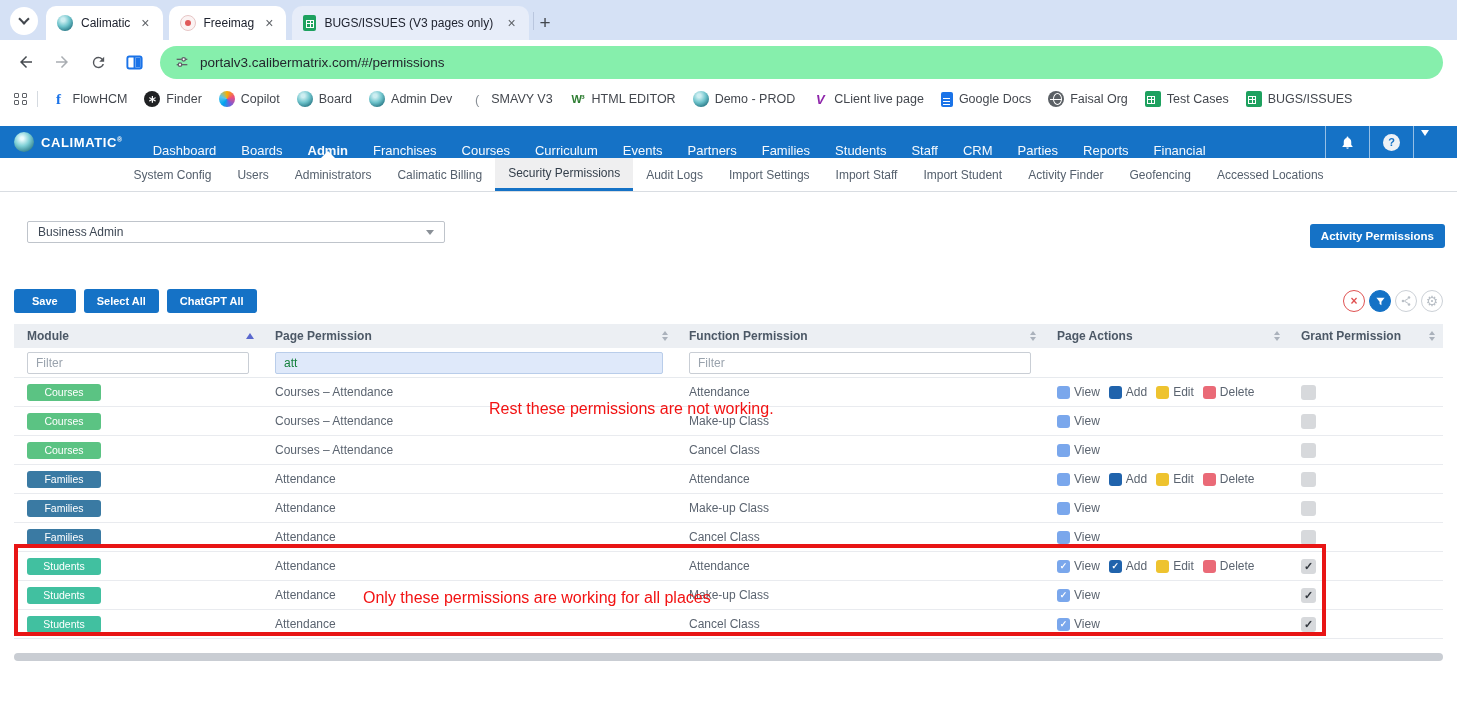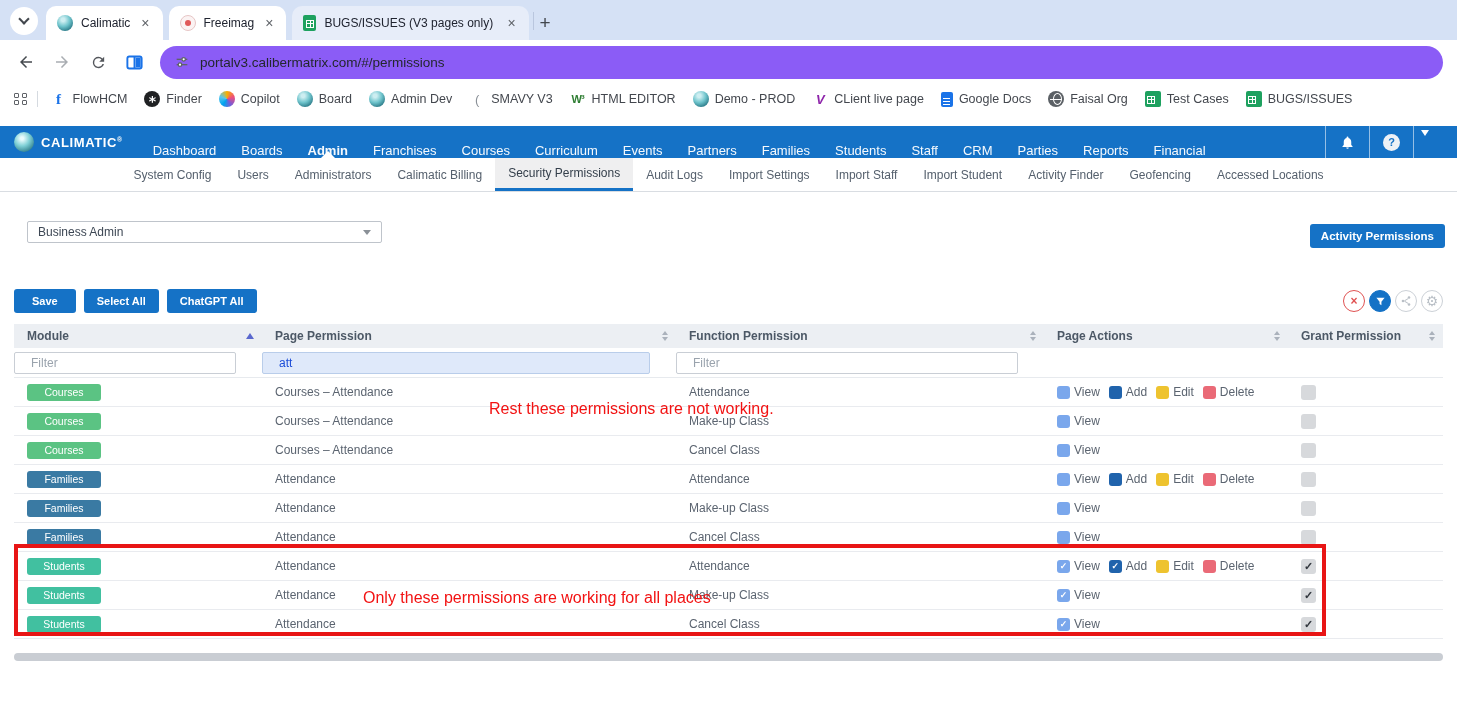--- a/index.html
+++ b/index.html
@@ -23,21 +23,21 @@
 .fav-freeimage::after{content:"";position:absolute;inset:4px;border-radius:50%;background:#e05a5a}
 .fav-sheets,.ic-sheets{width:13px;height:16px;border-radius:2px;background:#1ea15f;position:relative}
 .fav-sheets::after,.ic-sheets::after{content:"";position:absolute;left:2.5px;top:4.5px;width:8px;height:8px;
  background:repeating-linear-gradient(0deg,#fff 0 1px,transparent 1px 3.6px),repeating-linear-gradient(90deg,#fff 0 1px,transparent 1px 3.6px)}
 .tab-sep{width:1px;height:18px;background:#b9c6de;margin:0 4px 10px 4px}
 .new-tab{border:none;background:transparent;font-size:19px;color:#42474d;margin:0 0 8px 2px;cursor:pointer;line-height:1}
 
 
 .toolbar{height:44px;background:#fff;display:flex;align-items:center;padding:0 14px 0 10px;gap:4px}
 .navbtn{width:32px;height:32px;border:none;background:transparent;display:flex;align-items:center;justify-content:center;border-radius:50%;cursor:pointer}
-.omnibox{flex:1;height:33px;background:#8b5cf6;border-radius:17px;display:flex;align-items:center;padding:0 14px;gap:10px;margin-left:6px}
+.omnibox{flex:1;height:33px;background:#86efac;border-radius:17px;display:flex;align-items:center;padding:0 14px;gap:10px;margin-left:6px}
 .url{font-size:13.5px;color:#23272d}
 
 
 .bookmarks{height:30px;background:#fff;display:flex;align-items:center;padding:0 14px;gap:17px}
 .apps-grid{display:grid;grid-template-columns:5px 5px;gap:2.5px;margin-right:-3px}
 .apps-grid span{width:5px;height:5px;border:1.4px solid #5f6368;border-radius:1px}
 .bm-divider{width:1px;height:16px;background:#d5dae0;margin:0 -4px}
 .bm{display:flex;align-items:center;gap:6px;font-size:12.5px;color:#43474e;cursor:pointer;white-space:nowrap}
 .bmicon{width:16px;height:16px;display:flex;align-items:center;justify-content:center;flex:none}
 .ic-flowhcm::before{content:"f";color:#1a73e8;font:700 15px "Liberation Serif",serif}
@@ -73,21 +73,21 @@
 .avatar .body{width:18px;height:11px;background:#2f343b;border-radius:4px 4px 0 0;margin:1px auto 0;position:relative}
 .avatar .body::after{content:"";position:absolute;left:50%;top:0;transform:translateX(-50%);border:4px solid transparent;border-top:6px solid #fff}
 
 
 .subnav{height:34px;display:flex;justify-content:center;align-items:stretch;background:#fff;border-bottom:1px solid #d9dde2}
 .subnav-item{padding:0 13px;display:flex;align-items:center;font-size:12px;color:#55606d;cursor:pointer}
 .subnav-item.active{background:#efeff0;border-bottom:3px solid #1572c6;color:#333e4a}
 
 
 .role-row{margin:29px 12px 0 27px;display:flex;justify-content:space-between;align-items:flex-start}
-.role-select{width:355px;height:22px;border:1px solid #bfc4cb;border-radius:2px;display:flex;align-items:center;justify-content:space-between;padding:0 10px;font-size:12px;color:#3d4754;cursor:pointer;background:#fff}
+.role-select{width:418px;height:22px;border:1px solid #bfc4cb;border-radius:2px;display:flex;align-items:center;justify-content:space-between;padding:0 10px;font-size:12px;color:#3d4754;cursor:pointer;background:#fff}
 .caret{width:0;height:0;border:4px solid transparent;border-top:5px solid #8a9097;margin-top:5px}
 .btn-primary{background:#1572c6;color:#fff;border:none;border-radius:3px;font-weight:700;font-size:11px;font-family:inherit;cursor:pointer}
 .activity-btn{padding:6px 11px;margin-top:3px;font-size:11.5px}
 .tools-row{margin:41px 14px 0;display:flex;align-items:center}
 .left-btns{display:flex;gap:8px}
 .save-btn{padding:6px 18px}
 .select-btn,.unselect-btn{padding:6px 13px}
 .circles{margin-left:auto;display:flex;gap:4px;align-items:center}
 .circle{width:22px;height:22px;border-radius:50%;display:flex;align-items:center;justify-content:center;cursor:pointer;background:#fff}
 .c-close{border:1.5px solid #e05252;color:#e05252;font-size:12px;font-weight:700;line-height:1}
@@ -98,21 +98,21 @@
 
 .table{margin:11px 14px 0;font-size:12px}
 .thead{display:flex;background:#eceff3;height:24px;align-items:center;color:#4c5866;font-weight:700}
 .cell{padding-left:13px;display:flex;align-items:center;flex:none}
 .col-module{width:248px}.col-page{width:414px}.col-func{width:368px}.col-actions{width:244px}.col-grant{flex:1}
 .sort-asc{margin-left:auto;margin-right:8px;width:0;height:0;border:4.5px solid transparent;border-bottom:6px solid #5a68ce;border-top:0}
 .sort-both{margin-left:auto;margin-right:8px;display:flex;flex-direction:column;gap:2px}
 .sb-up{width:0;height:0;border:3.5px solid transparent;border-bottom:4px solid #aab1bb;border-top:0}
 .sb-down{width:0;height:0;border:3.5px solid transparent;border-top:4px solid #aab1bb;border-bottom:0}
 .tfilters{display:flex;height:30px;align-items:center;border-bottom:1px solid #e7eaee}
-.flt{height:22px;border:1px solid #c9ced5;border-radius:2px;padding:0 16px;font-size:12px;color:#1d4ed8;font-family:inherit;width:calc(100% - 26px);}
+.flt{height:22px;border:1px solid #c9ced5;border-radius:2px;padding:0 8px;font-size:12px;color:#15803d;font-family:inherit;width:calc(100% - 26px);margin-left:13px}
 .flt::placeholder{color:#9aa3ad}
 .flt-page{background:#dfe9fa;border-color:#b9cdea}
 .trow{display:flex;height:29px;align-items:center;border-bottom:1px solid #e9ebef;color:#5b6470}
 .badge{width:74px;height:17px;border-radius:3px;color:#fff;font-size:10.5px;display:flex;align-items:center;justify-content:center}
 .chip{display:flex;align-items:center;gap:4px;margin-right:9px}
 .abox{width:13px;height:13px;border-radius:3px;display:flex;align-items:center;justify-content:center;cursor:pointer}
 .abox.on::after{content:"\2713";color:#fff;font-size:9px;font-weight:700}
 .grant{width:15px;height:15px;border-radius:3px;background:#d7d9dc;display:flex;align-items:center;justify-content:center;cursor:pointer}
 .grant.on::after{content:"\2713";color:#33383f;font-size:11px;font-weight:700}
 .scrollbar{margin:14px 14px 0;height:8px;border-radius:4px;background:#c9cdd3;cursor:pointer}

